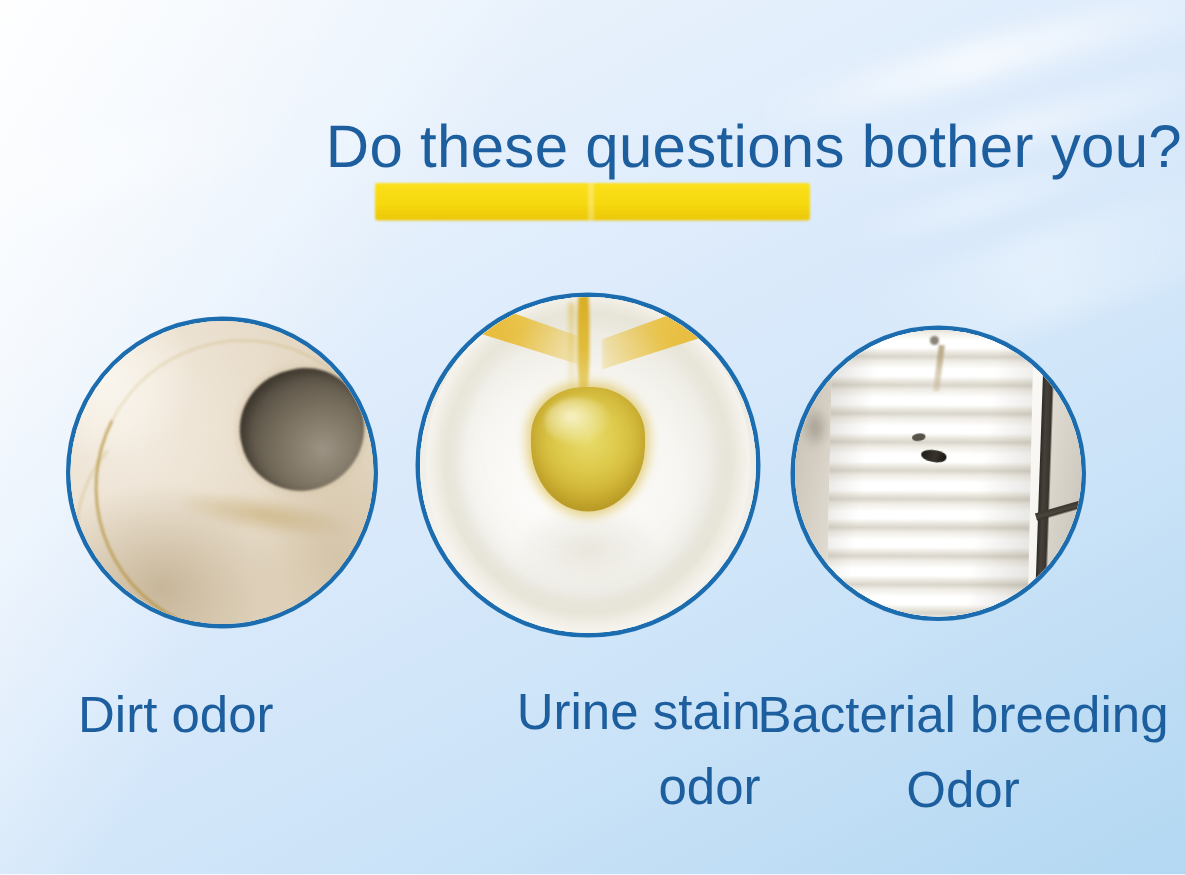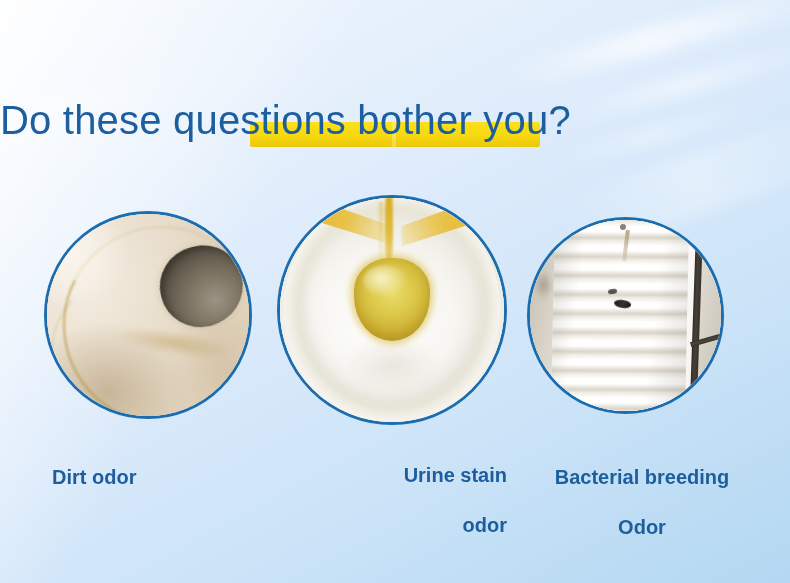--- a/index.html
+++ b/index.html
@@ -69,28 +69,27 @@
     top: 0;
     width: 4px;
     height: 100%;
     background: rgba(255,255,255,0.28);
   }
   .headline {
     position: absolute;
     left: 0;
     top: 0;
     width: 788px;
-    text-align: left;
+    text-align: right;
     font-size: 40px;
     line-height: 52px;
     font-weight: 400;
     letter-spacing: 0.2px;
     color: #1d5e9e;
     white-space: nowrap;
-    margin-top: 22px;
   }
 
   
   .circle {
     position: absolute;
     border-radius: 50%;
     border: 3px solid #1c6db0;
     overflow: hidden;
     box-sizing: border-box;
     background: #e8e8e0;
@@ -389,23 +388,23 @@
     height: 16%;
     background: linear-gradient(180deg, rgba(170,150,108,0.8) 0%, rgba(196,176,134,0.35) 100%);
     transform: rotate(7deg);
     filter: blur(0.7px);
   }
 
   
   .caption {
     position: absolute;
     color: #1d5e9e;
-    font-size: 20px;
+    font-size: 34px;
     line-height: 50px;
-    font-weight: 700;
+    font-weight: 400;
     white-space: pre-line;
   }
   .caption-1 { left: 52px;  top: 452px; width: 230px; text-align: left; }
   .caption-2 { left: 292px; top: 450px; width: 215px; text-align: right; }
   .caption-3 { left: 494px; top: 452px; width: 296px; text-align: center; }
 </style>
 </head>
 <body>
 
 <div class="poster">

